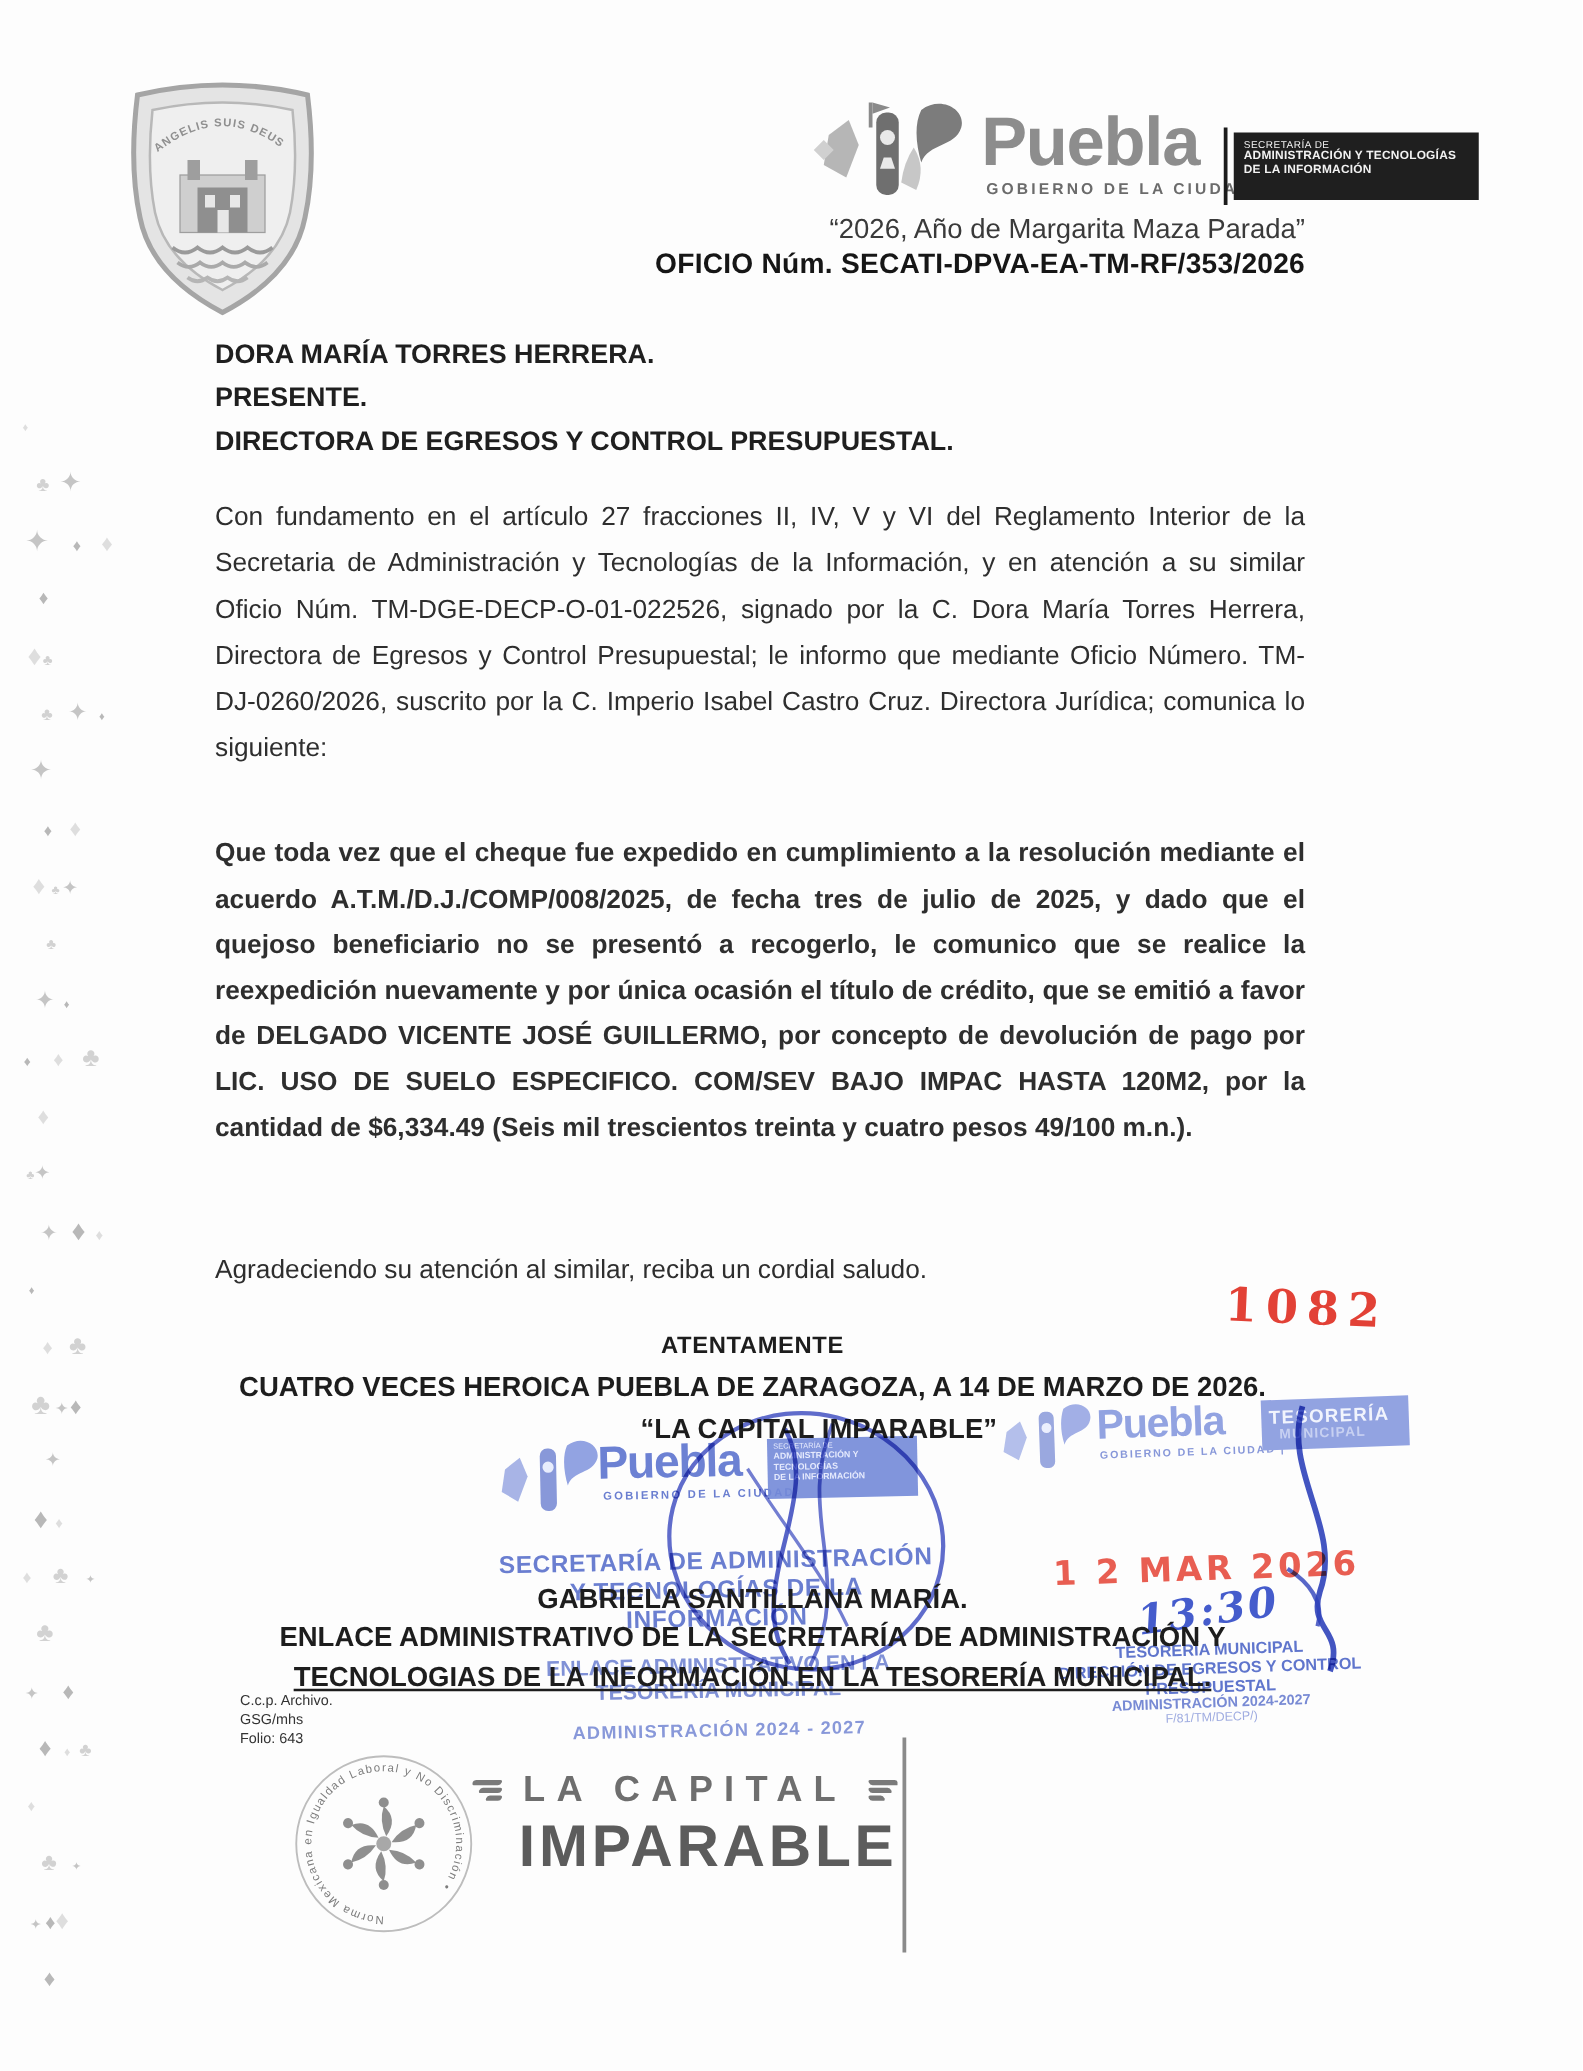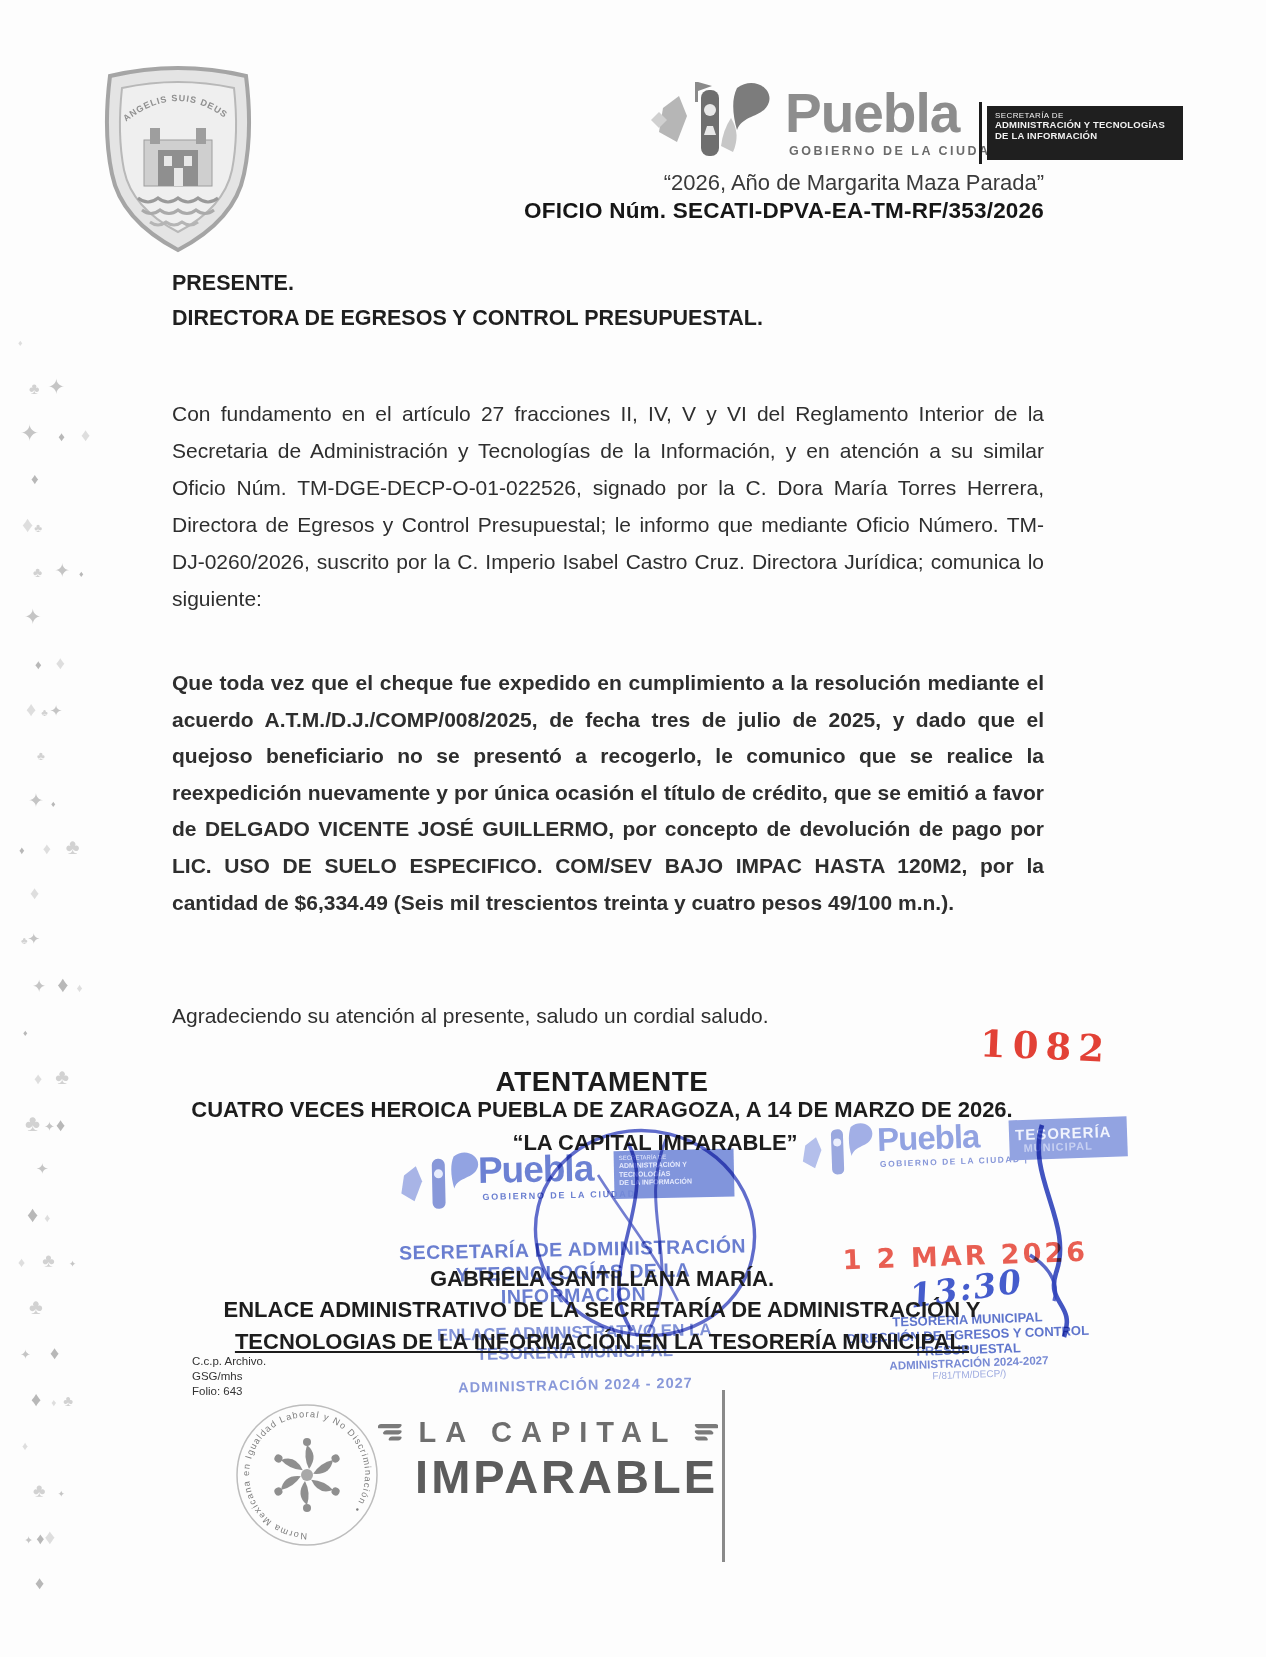--- a/index.html
+++ b/index.html
@@ -32,21 +32,21 @@
   #para1{top:395px;}
   #para2{top:665px;line-height:36.6px;font-weight:bold;}
   #closing{left:172px;top:1004px;font-size:21px;color:#2e2e2e;}
 
   
   #folio-stamp{left:980px;top:1024px;font-family:"DejaVu Serif",serif;font-size:37px;font-weight:700;
                color:#e03226;letter-spacing:7px;transform:rotate(2.5deg);opacity:.92;}
 
   
   .center-line{left:172px;width:860px;text-align:center;font-weight:700;color:#1d1d1d;white-space:nowrap;}
-  #atentamente{top:1066px;font-size:28px;letter-spacing:.5px;}
+  #atentamente{top:1066px;font-size:19px;letter-spacing:.5px;}
   #city-date{top:1097px;font-size:22px;}
   #slogan{top:1130px;font-size:22px;left:250px;width:810px;}
   #signer-name{top:1266px;font-size:22px;}
   #signer-t1{top:1297px;font-size:22px;}
   #signer-t2{top:1329px;font-size:22px;text-decoration:underline;}
 
   
   .stamp{color:#4a63c8;mix-blend-mode:multiply;}
   #stamp-left{left:388px;top:1146px;width:370px;text-align:center;transform:rotate(-1.2deg);opacity:.82;}
   #stamp-left .logo-row{position:relative;height:78px;}
@@ -167,27 +167,28 @@
       <div class="dept-l1">SECRETARÍA DE</div>
       <div class="dept-l2">ADMINISTRACIÓN Y TECNOLOGÍAS</div>
       <div class="dept-l3">DE LA INFORMACIÓN</div>
     </div>
   </div>
 
   <div id="year-legend" class="abs">“2026, Año de Margarita Maza Parada”</div>
   <div id="oficio-num" class="abs">OFICIO Núm. SECATI-DPVA-EA-TM-RF/353/2026</div>
 
   <div id="recipient" class="abs">
+    <div>DORA MARÍA TORRES HERRERA.</div>
     <div>PRESENTE.</div>
     <div>DIRECTORA DE EGRESOS Y CONTROL PRESUPUESTAL.</div>
   </div>
 
   <div id="para1" class="abs para">Con fundamento en el artículo 27 fracciones II, IV, V y VI del Reglamento Interior de la Secretaria de Administración y Tecnologías de la Información, y en atención a su similar Oficio Núm. TM-DGE-DECP-O-01-022526, signado por la C. Dora María Torres Herrera, Directora de Egresos y Control Presupuestal; le informo que mediante Oficio Número. TM-DJ-0260/2026, suscrito por la C. Imperio Isabel Castro Cruz. Directora Jurídica; comunica lo siguiente:</div>
   <div id="para2" class="abs para">Que toda vez que el cheque fue expedido en cumplimiento a la resolución mediante el acuerdo A.T.M./D.J./COMP/008/2025, de fecha tres de julio de 2025, y dado que el quejoso beneficiario no se presentó a recogerlo, le comunico que <b>se realice la reexpedición nuevamente y por única ocasión el título de crédito</b>, que se emitió a favor de <b>DELGADO VICENTE JOSÉ GUILLERMO</b>, por concepto de devolución de pago por LIC. USO DE SUELO ESPECIFICO. COM/SEV BAJO IMPAC HASTA 120M2, por la cantidad de <b>$6,334.49</b> (Seis mil trescientos treinta y cuatro pesos 49/100 m.n.).</div>
-  <div id="closing" class="abs">Agradeciendo su atención al presente, saludo un cordial saludo.</div>
+  <div id="closing" class="abs">Agradeciendo su atención al similar, reciba un cordial saludo.</div>
 
   <div id="folio-stamp" class="abs">1082</div>
 
   <div id="atentamente" class="abs center-line">ATENTAMENTE</div>
   <div id="city-date" class="abs center-line">CUATRO VECES HEROICA PUEBLA DE ZARAGOZA, A 14 DE MARZO DE 2026.</div>
   <div id="slogan" class="abs center-line">“LA CAPITAL IMPARABLE”</div>
 
   <div id="stamp-left" class="abs stamp">
     <div class="logo-row">
       <svg width="90" height="70" viewBox="0 0 90 70" style="position:absolute;left:8px;top:2px;opacity:.8">

